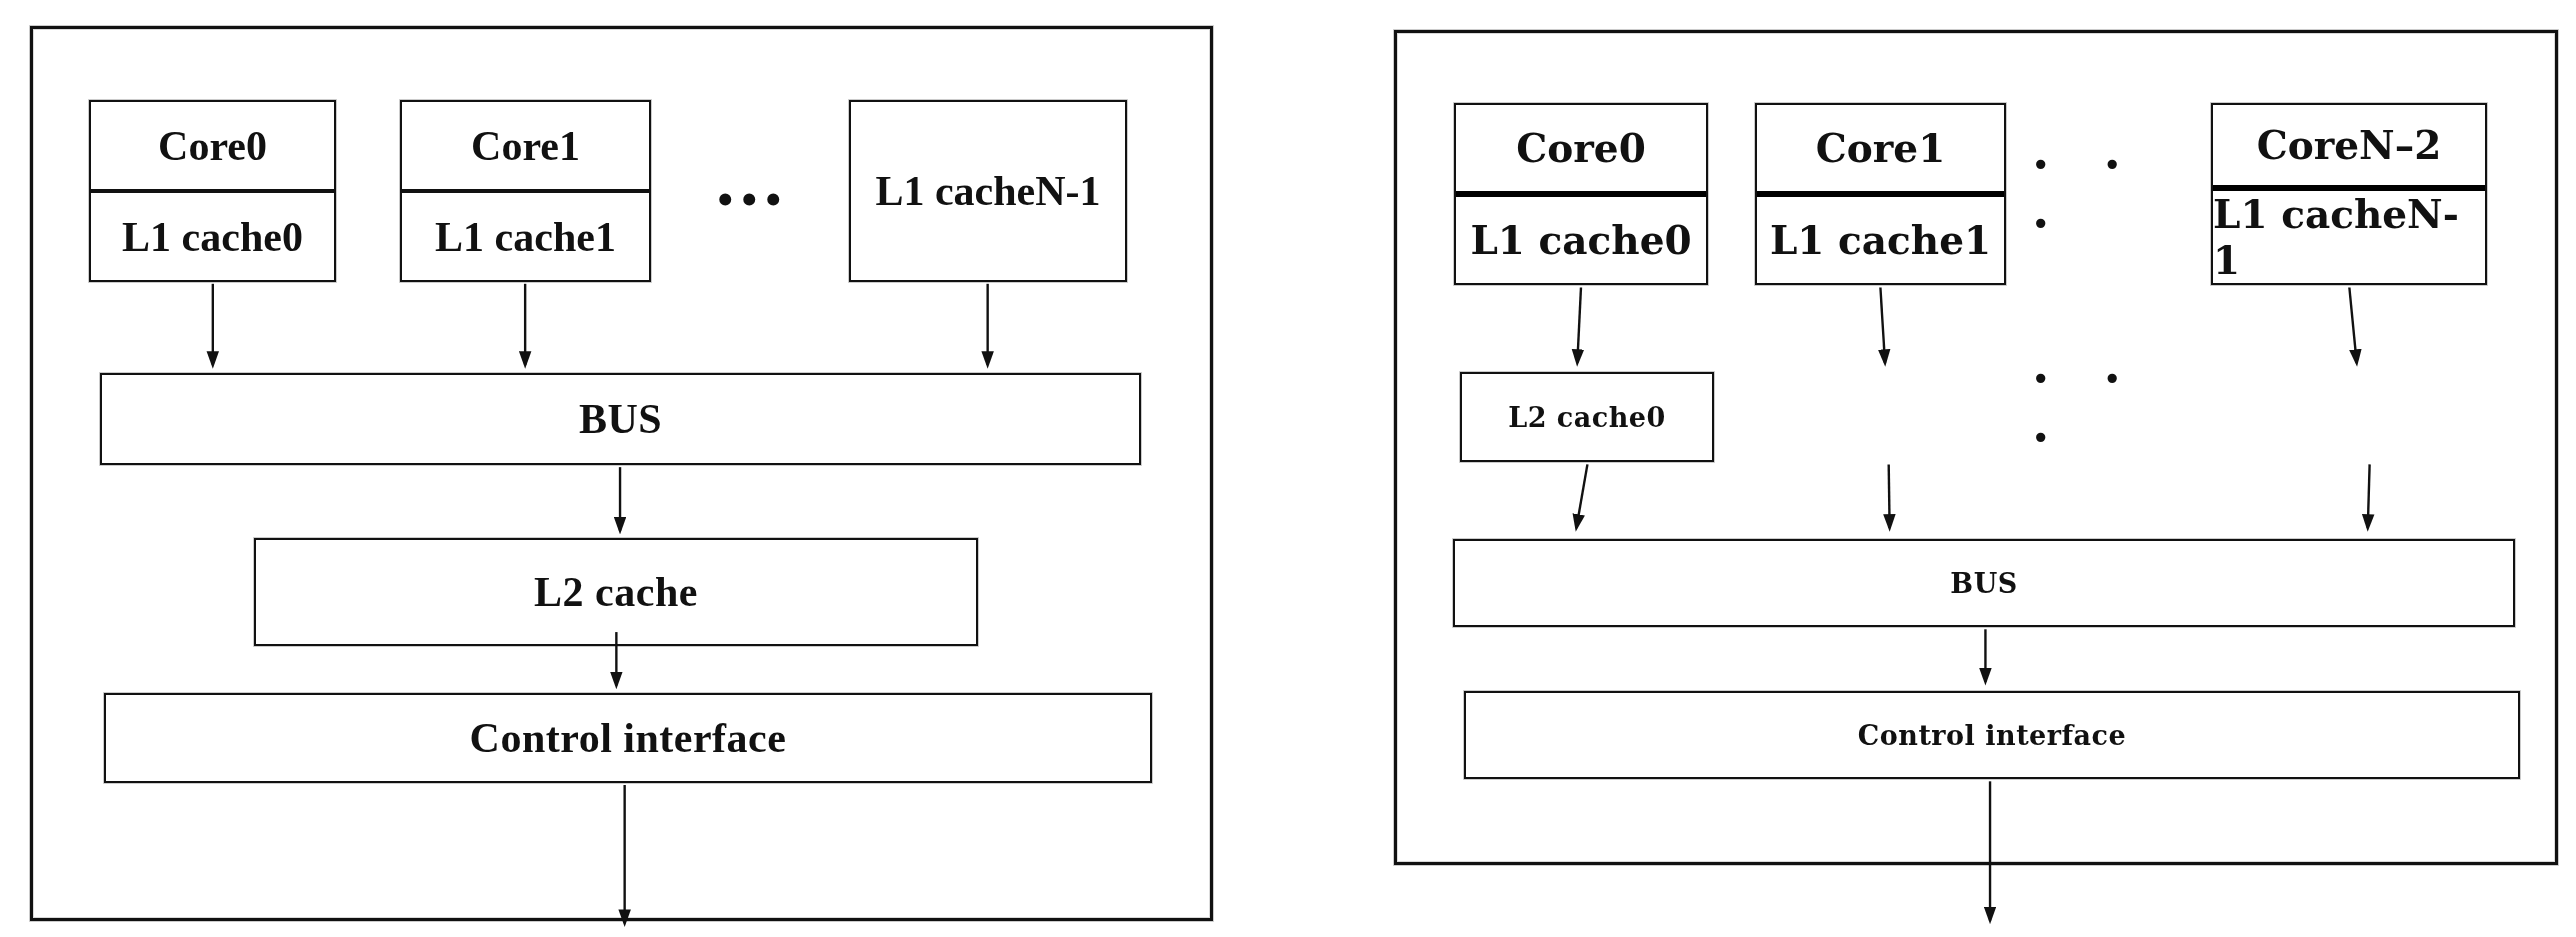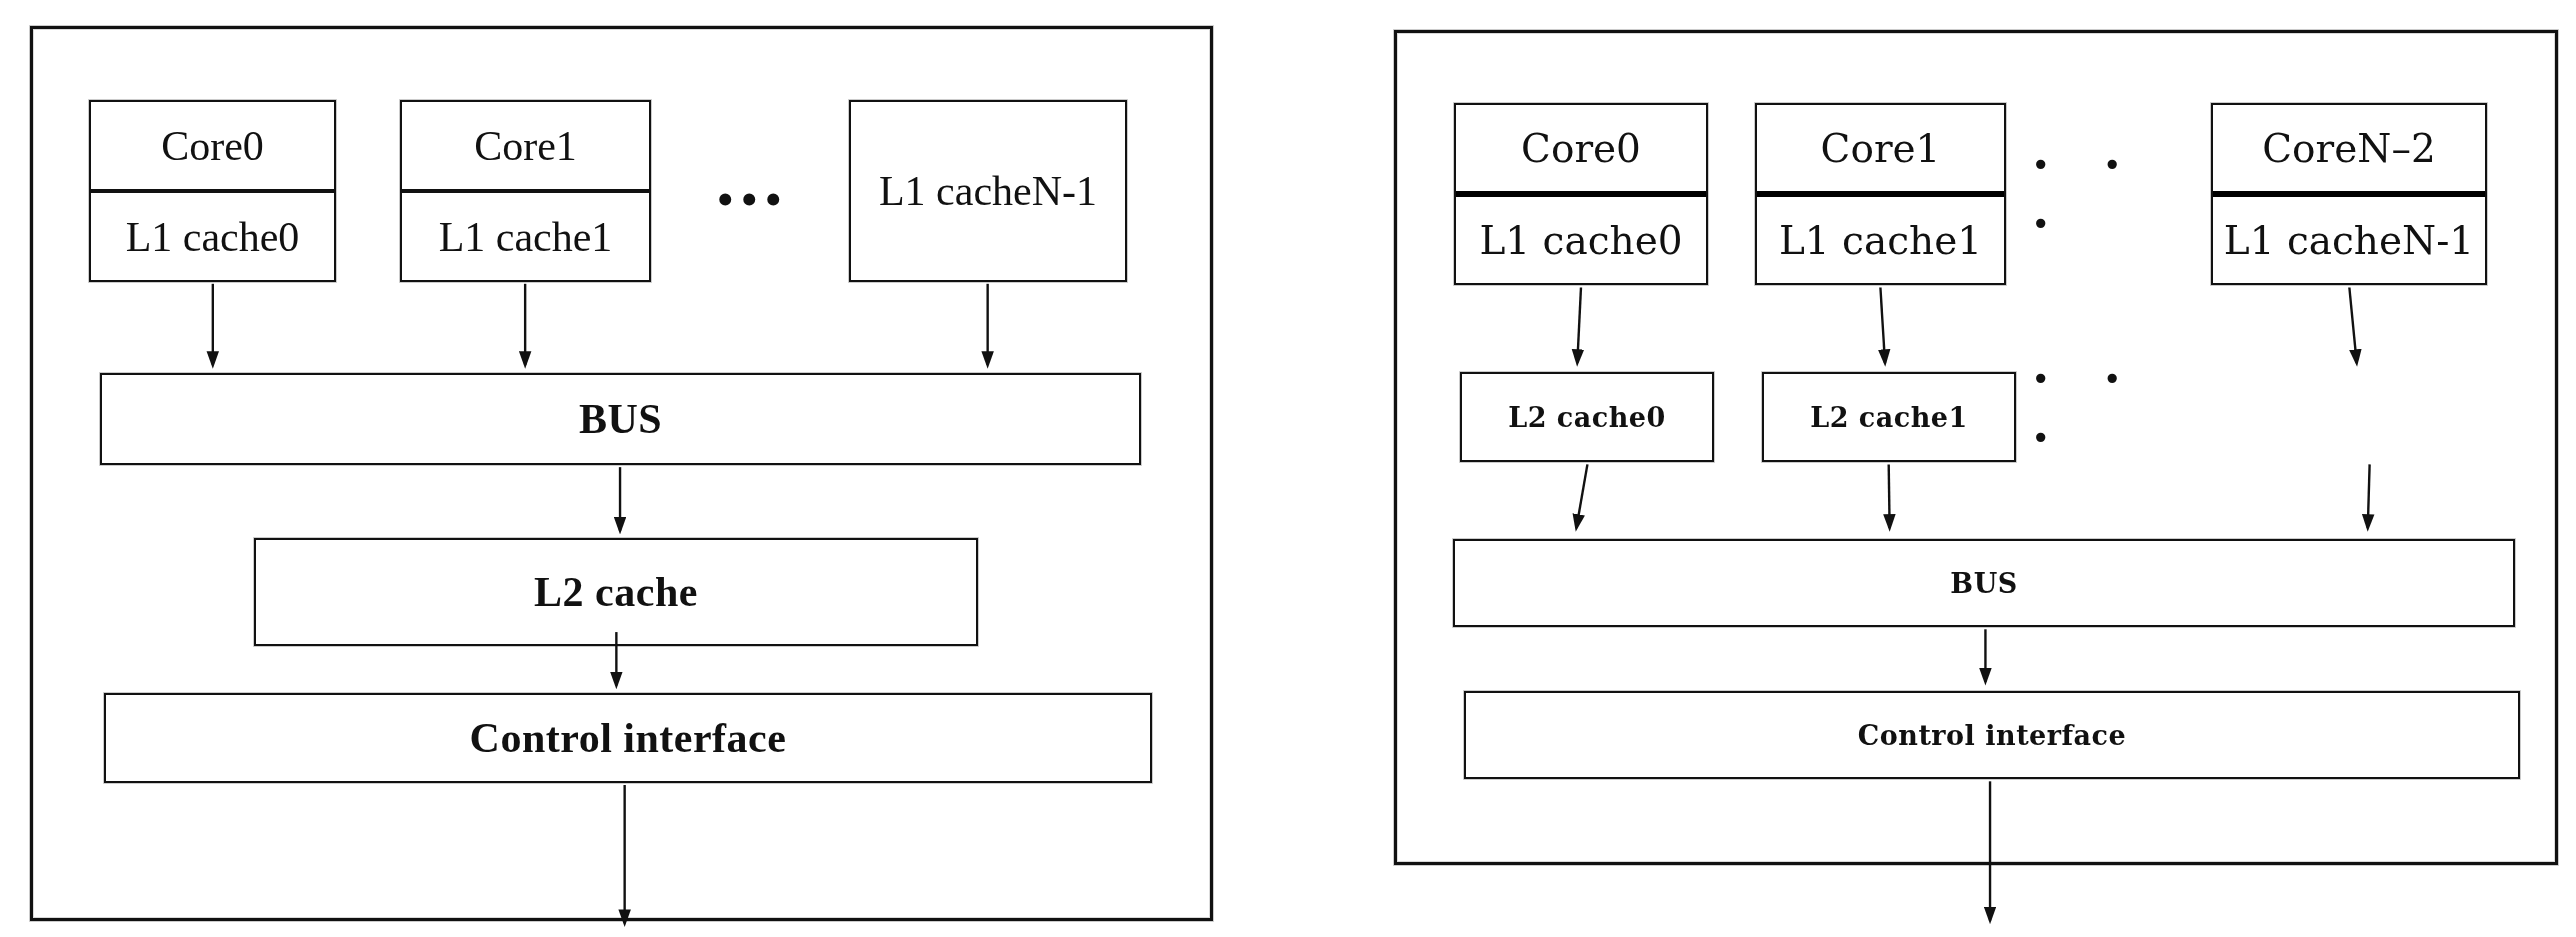--- a/index.html
+++ b/index.html
@@ -35,21 +35,21 @@
     letter-spacing: 0.5px;
   }
   .diagram.right .box { font-size: 27px; }
 
   .stack { display: flex; flex-direction: column; }
   .stack .row {
     flex: 1 1 0;
     display: flex;
     align-items: center;
     justify-content: center;
-    font-weight: normal;
+    font-weight: bold;
     font-size: 42px;
   }
   .diagram.right .stack .row { font-size: 39px; }
   .diagram.left  .stack .row.core { border-bottom: 4.6px solid #111111; }
   .diagram.right .stack .row.core { border-bottom: 6.4px solid #000000; }
 
   .ellipsis {
     position: absolute;
     display: flex;
     align-items: center;
@@ -119,21 +119,20 @@
 
     <div class="ellipsis small-dots" style="left:2032px; top:103px; width:175px; height:182px;">· · ·</div>
 
     <div class="stack" style="left:2211px; top:103px; width:276px; height:182px;">
       <div class="row core">CoreN–2</div>
       <div class="row l1">L1 cacheN-1</div>
     </div>
 
     <div class="box" style="left:1460px; top:372px; width:254px; height:90px;">L2 cache0</div>
 
-    <div class="box" style="left:1762px; top:372px; width:254px; height:90px;">L2 cache1</div>
 
     <div class="ellipsis small-dots row2" style="left:2032px; top:372px; width:175px; height:90px;">· · ·</div>
 
 
     <div class="box" style="left:1453px; top:539px; width:1062px; height:88px;">BUS</div>
 
     <div class="box" style="left:1464px; top:691px; width:1056px; height:88px;">Control interface</div>
   </section>
 
   <svg class="arrows" viewBox="0 0 2796 1018" xmlns="http://www.w3.org/2000/svg">

